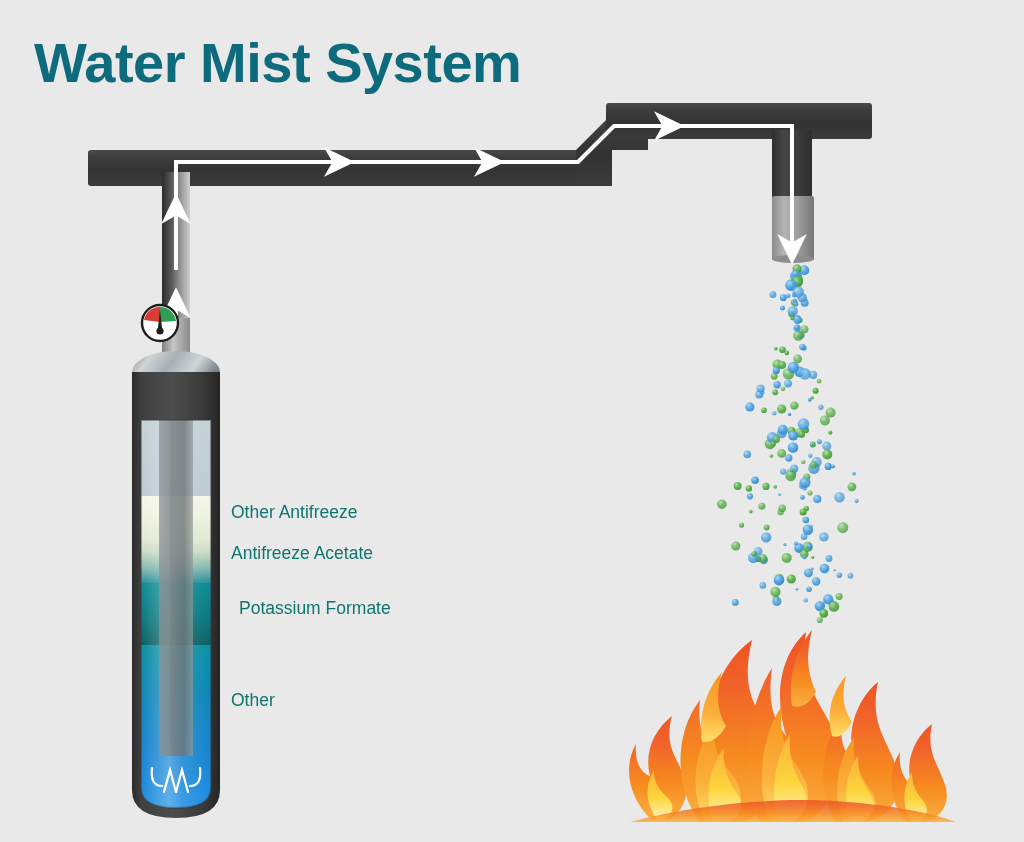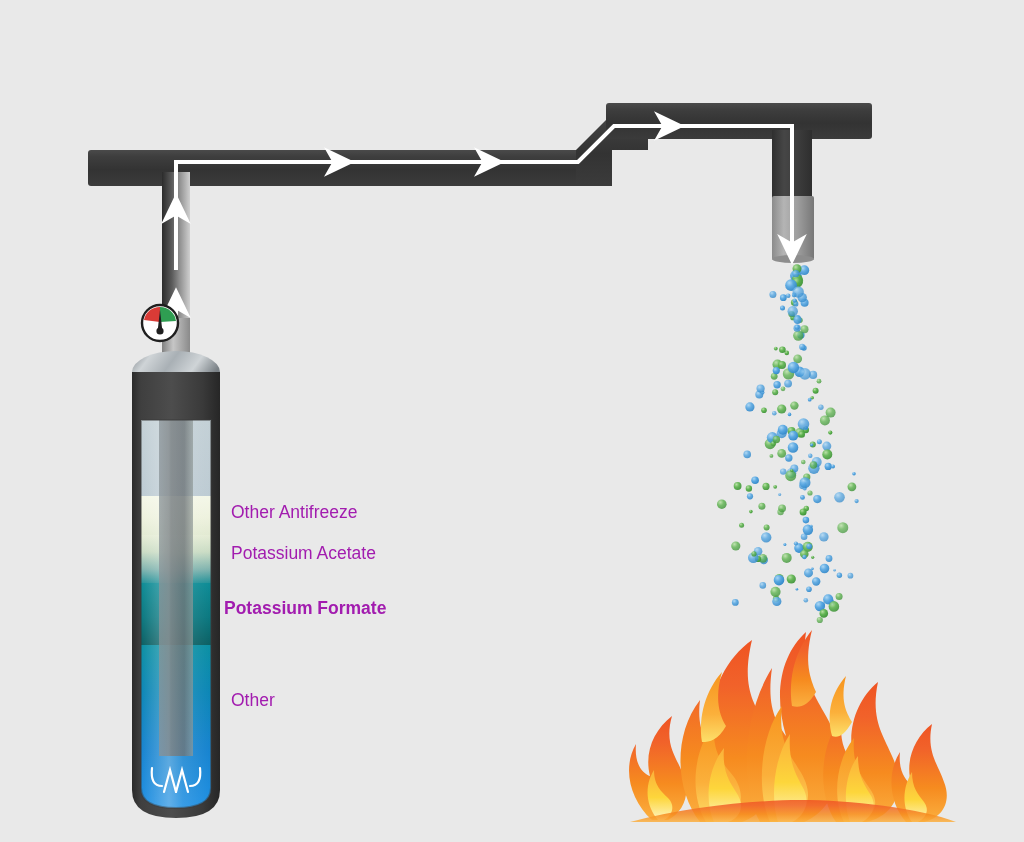--- a/index.html
+++ b/index.html
@@ -34,26 +34,26 @@
     font-size: 56px;
     font-weight: bold;
     letter-spacing: -0.5px;
     color: #0d6b7d;
     white-space: nowrap;
   }
   .tank-label {
     position: absolute;
     font-family: "Liberation Sans", sans-serif;
     font-size: 17.5px;
-    color: #a21caf;
+    color: #0f766e;
     white-space: nowrap;
   }
   .lbl-0 { left: 231px; top: 502px; }
   .lbl-1 { left: 231px; top: 543px; }
-  .lbl-2 { left: 224px; top: 598px; font-weight: bold; }
+  .lbl-2 { left: 239px; top: 598px; }
   .lbl-3 { left: 231px; top: 690px; }
 </style>
 </head>
 <body>
 
 <div id="stage">
 
   <svg id="diagram-svg" viewBox="0 0 1024 842" xmlns="http://www.w3.org/2000/svg">
     <defs>
 
@@ -475,19 +475,20 @@
       <path d="M906,822 C890,804 886,774 900,752 C898,772 906,780 912,786
                C904,762 914,738 932,724 C926,752 938,764 944,782
                C952,802 942,818 924,822 Z" fill="url(#flameOuter)"></path>
       <path d="M912,822 C902,808 902,788 912,772 C912,788 918,794 924,802
                C930,810 926,818 918,822 Z" fill="url(#flameInner)"></path>
 
       <path d="M630,822 C690,806 760,800 800,800 C850,800 920,808 956,822 Z" fill="url(#flameOuter)" opacity="0.85"></path>
     </g>
   </svg>
 
+  <div class="title">Water Mist System</div>
 
   <div class="tank-label lbl-0">Other Antifreeze</div>
-  <div class="tank-label lbl-1">Potassium Acetate</div>
+  <div class="tank-label lbl-1">Antifreeze Acetate</div>
   <div class="tank-label lbl-2">Potassium Formate</div>
   <div class="tank-label lbl-3">Other</div>
 
 </div>
 
 </body></html>

